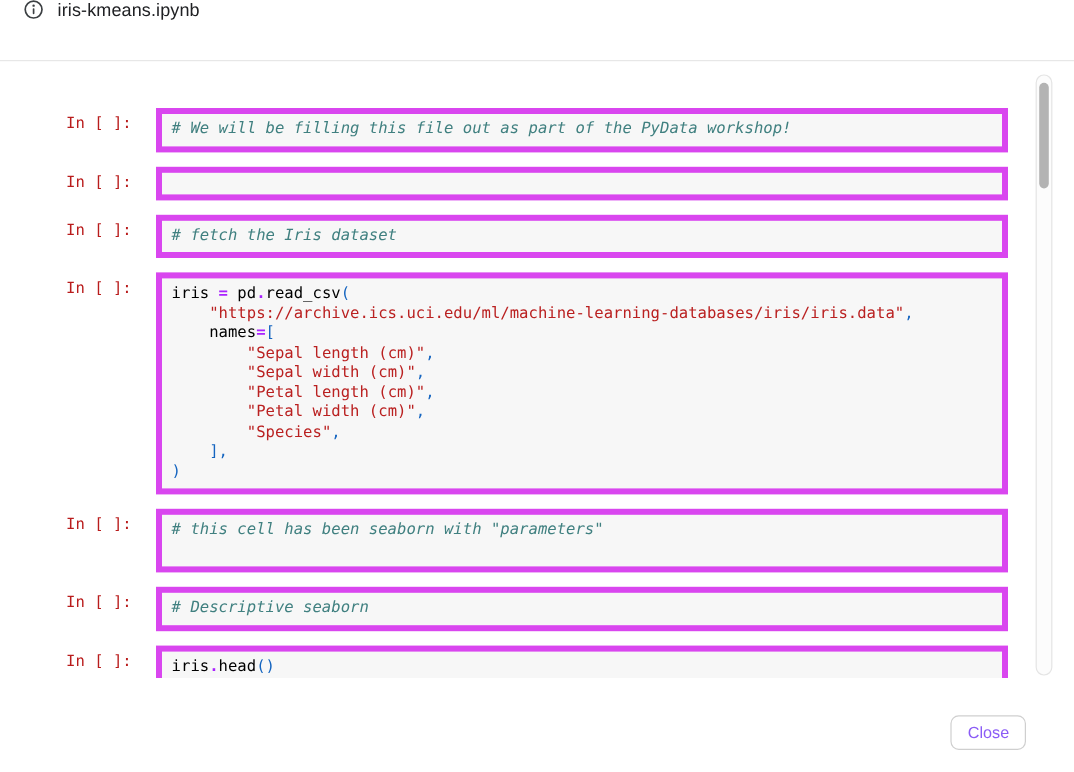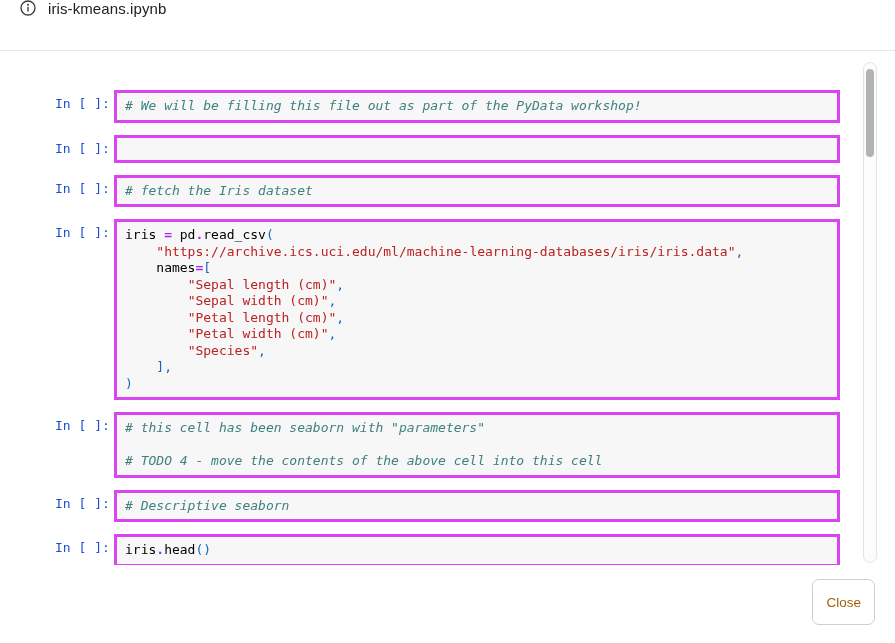--- a/index.html
+++ b/index.html
@@ -29,31 +29,31 @@
     position:absolute; top:52px; left:0; right:0;
     height:513px;
     overflow:hidden;
     padding-top:38px;
   }
   .cell-row {
     display:flex; align-items:flex-start;
     margin:0 55px 12px 55px;
   }
   .prompt {
-    flex:none; width:55px; margin-right:4px;
+    flex:none; width:55px; margin-right:20px;
     padding-top:6px;
     font-family:"DejaVu Sans Mono","Liberation Mono",monospace;
     font-size:13px; line-height:16px;
-    color:#1d4ed8;
+    color:#b91c1c;
     white-space:pre;
   }
   .cell-box {
     flex:1 1 auto;
     background:#f7f7f7;
-    border:3px solid #d946ef;
+    border:5px solid #d946ef;
     padding:5px 8px;
     min-height:28px;
   }
   .code-line {
     font-family:"DejaVu Sans Mono","Liberation Mono",monospace;
     font-size:13px; line-height:16.5px;
     white-space:pre;
     color:#000;
   }
   .tok-kw  { color:var(--c-kw,#008000); font-weight:bold; }
@@ -73,27 +73,27 @@
   }
   .scrollbar-thumb {
     position:absolute; top:6px; left:2px;
     width:8px; height:88px;
     background:#b3b3b3;
     border-radius:4px;
   }
 
   
   .close-button {
-    position:absolute; right:20px; bottom:18px;
-    height:46px; padding:0 13px;
+    position:absolute; right:40px; bottom:18px;
+    height:29px; padding:0 13px;
     background:#fff;
     border:1px solid #cfcfcf;
     border-radius:7px;
     font-family:"Liberation Sans",sans-serif;
-    font-size:13.5px; color:#a16207;
+    font-size:13.5px; color:#8b5cf6;
     cursor:pointer;
   }
 </style>
 </head>
 <body>
 
 <div class="dialog">
 
   <div class="dialog-header">
     <span class="info-icon-wrap">
@@ -138,21 +138,20 @@
             <div class="code-line"><span class="tok-txt">        </span><span class="tok-str">"Species"</span><span class="tok-pun">,</span></div>
             <div class="code-line"><span class="tok-txt">    </span><span class="tok-pun">],</span></div>
             <div class="code-line"><span class="tok-pun">)</span></div>
           </div>
         </div>
         <div class="cell-row">
           <div class="prompt">In [ ]:</div>
           <div class="cell-box">
             <div class="code-line"><span class="tok-com"># this cell has been seaborn with "parameters"</span></div>
             <div class="code-line">&nbsp;</div>
-            <div class="code-line"><span class="tok-com"># TODO 4 - move the contents of the above cell into this cell</span></div>
           </div>
         </div>
         <div class="cell-row">
           <div class="prompt">In [ ]:</div>
           <div class="cell-box">
             <div class="code-line"><span class="tok-com"># Descriptive seaborn</span></div>
           </div>
         </div>
         <div class="cell-row">
           <div class="prompt">In [ ]:</div>

